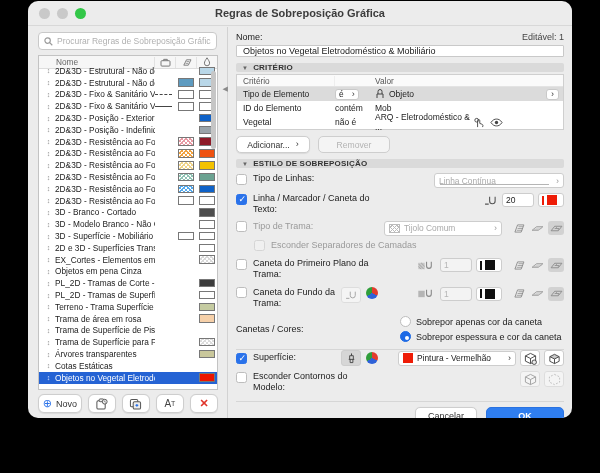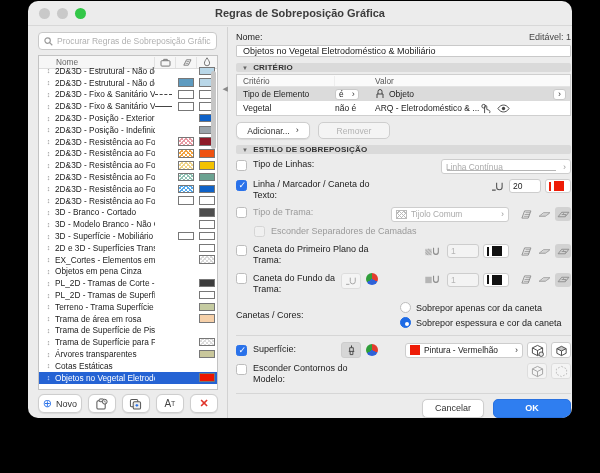--- a/index.html
+++ b/index.html
@@ -59,21 +59,21 @@
   .tbtn { height:19px; background:#fff; border:1px solid #cecece; border-radius:6px;
     display:flex; align-items:center; justify-content:center; font-size:9px; color:#333;
     box-shadow:0 .5px 1px rgba(0,0,0,.08); cursor:pointer; }
   .tbtn.novo { flex:1.6; gap:4px; }
   .tbtn.small { flex:1; }
   .plus-circ { color:#2a72ea; font-size:11px; line-height:1; }
   .at-main { font-size:10px; color:#444; } .at-sup { font-size:7px; color:#444; vertical-align:super; }
   .xdel { color:#e0352b; font-size:11px; font-weight:bold; }
 
   
-  .rightpane { position:absolute; left:201px; right:0; top:0; bottom:0; padding:5px 1px 5px 7px;
+  .rightpane { position:absolute; left:201px; right:0; top:0; bottom:0; padding:5px 8px 5px 7px;
     font-size:9px; color:#222; display:flex; flex-direction:column; }
   .nomerow { display:flex; justify-content:space-between; align-items:center; height:12px; }
   .editable { color:#444; }
   .namefield { margin-top:3px; height:17px; background:#fff; border:1px solid #c9c9c9; border-radius:1px;
     display:flex; align-items:flex-start; padding:0 6px; font-size:9px; color:#222; }
 
   .secbar { margin-top:6px; height:13px; background:#dadada; border-radius:2px; display:flex;
     align-items:center; gap:5px; padding:0 6px; font-size:8px; font-weight:bold; color:#333; letter-spacing:.2px; }
   .disc { font-size:6px; color:#666; }
 
@@ -544,20 +544,29 @@
                   <path d="M2 9 V5 M8 9 V5 M2 5 h6 M3 5 V2.5 a2 2 0 0 1 4 0 V5" fill="none" stroke="#444" stroke-width="1"></path>
                 </svg>
             </span>
             <span>Objeto</span>
           </span>
           <span class="chevbox">
               <span class="chev">›</span>
             </span>
         </div>
         <div class="critrow">
+          <span class="c1">ID do Elemento</span>
+          <span class="op">
+              <span>contém</span>
+            </span>
+          <span class="val">
+              <span>Mob</span>
+            </span>
+        </div>
+        <div class="critrow">
           <span class="c1">Vegetal</span>
           <span class="op">
               <span>não é</span>
             </span>
           <span class="val">
               <span>ARQ - Eletrodoméstico &amp; ...</span>
             </span>
           <span class="rowicons">
             <span>
               <svg width="11" height="11" viewBox="0 0 12 12">
@@ -750,21 +759,21 @@
           </span>
           <span class="radio selected">
             <span class="rdot"></span>
               <span>Sobrepor espessura e cor da caneta</span>
           </span>
         </span>
       </div>
 
       <div class="hdiv"></div>
 
-      <div class="stylerow" style="margin-top:6px; align-items:center">
+      <div class="stylerow" style="margin-top:0; align-items:center">
         <span class="cb checked"></span>
         <span class="slabel" style="width:88px">Superfície:</span>
         <span class="iconbtn pressed">
           <svg width="11" height="12" viewBox="0 0 12 13">
               <path d="M4.5 8 L4.5 11.5 h3 L7.5 8" fill="none" stroke="#444" stroke-width="1"></path>
               <path d="M3 8 h6 M4 8 V4 h4 V8" fill="none" stroke="#444" stroke-width="1"></path>
               <path d="M6 4 V1.5" stroke="#444" stroke-width="1.2"></path>
             </svg>
         </span>
         <span class="colorwheel" style="margin-left:5px"></span>

